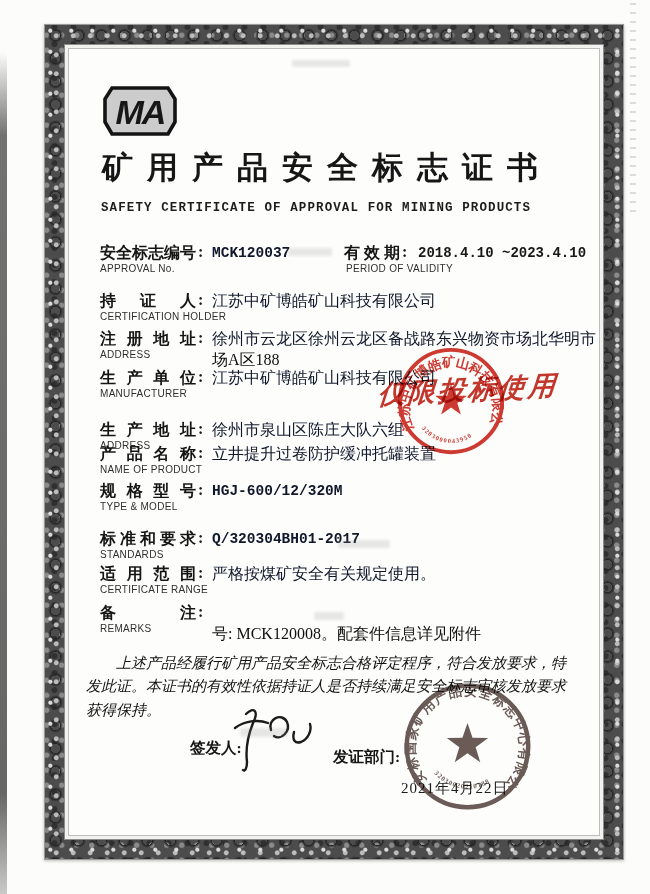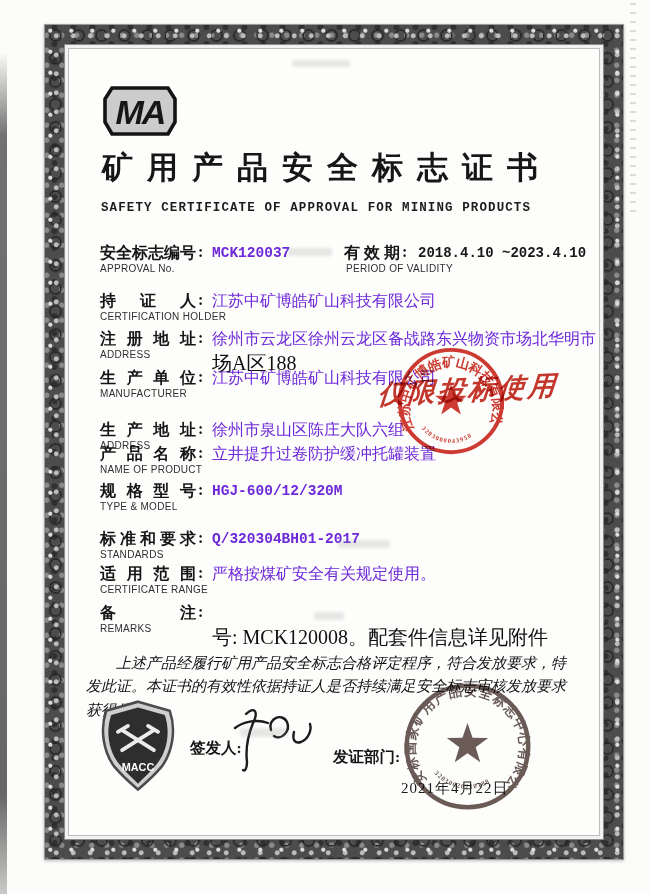--- a/index.html
+++ b/index.html
@@ -41,24 +41,24 @@
     letter-spacing:1.1px;font-family:"Liberation Mono","DejaVu Sans Mono",monospace;white-space:nowrap;}
 
   
   .row{position:absolute;left:100px;width:470px;}
   .lab-cn{display:inline-block;width:96px;text-align:justify;text-align-last:justify;
     font-size:16px;font-weight:bold;color:#151515;vertical-align:top;}
   .lab-cn.narrow{width:56px;}
   .colon{font-size:16px;font-weight:bold;color:#151515;margin-left:2px;}
   .lab-en{position:absolute;left:0;top:20px;font-size:10px;color:#2e2e2e;
     font-family:Liberation Sans, sans-serif;letter-spacing:.3px;white-space:nowrap;}
-  .val{position:absolute;left:112px;top:0;font-size:16px;color:#6d28d9;white-space:nowrap;
+  .val{position:absolute;left:112px;top:0;font-size:16px;color:#0f172a;white-space:nowrap;
     font-family:"Liberation Serif","DejaVu Serif",serif;}
   .val.mono{font-family:"Liberation Mono","DejaVu Sans Mono",monospace;font-size:14.5px;font-weight:bold;padding-top:2px;}
-  .val2{position:absolute;left:112px;top:21px;font-size:20px;color:#101010;white-space:nowrap;}
+  .val2{position:absolute;left:112px;top:21px;font-size:16px;color:#101010;white-space:nowrap;}
   .validity-group{position:absolute;left:244px;top:0;}
   .validity-group .lab-en{top:20px;left:2px;}
   .validity-val{position:absolute;left:74px;top:2px;font-size:14px;font-weight:bold;color:#181818;
     font-family:"Liberation Mono","DejaVu Sans Mono",monospace;white-space:nowrap;}
 
   .statement{position:absolute;left:86px;top:652px;width:482px;font-size:15px;line-height:1.55;
     color:#111;font-style:italic;text-indent:2em;}
 
   
   .issuer-label,.dept-label{position:absolute;font-size:15.5px;font-weight:bold;color:#151515;white-space:nowrap;}
@@ -156,33 +156,20 @@
     </div>
 
     <div class="row" style="top:603px">
       <span class="lab-cn">备注</span><span class="colon">:</span>
       <span class="lab-en">REMARKS</span>
       <span class="val2">号: MCK120008。配套件信息详见附件</span>
     </div>
 
     <div class="statement">上述产品经履行矿用产品安全标志合格评定程序，符合发放要求，特发此证。本证书的有效性依据持证人是否持续满足安全标志审核发放要求获得保持。</div>
 
-    <div class="macc">
-      <svg width="88" height="92" viewBox="0 0 100 110">
-        <path d="M50,2 L88,13 C96,36 91,63 78,80 C67,93 57,101 50,107 C43,101 33,93 22,80 C9,63 4,36 12,13 Z" fill="#cfcfcf" stroke="#4a4a4a" stroke-width="3"></path>
-        <path d="M50,9 L82,18 C89,38 85,61 73,76 C63,88 55,95 50,100 C45,95 37,88 27,76 C15,61 11,38 18,18 Z" fill="#2e2e2e"></path>
-        <g stroke="#ececec" stroke-width="4.5" stroke-linecap="round">
-          <line x1="31" y1="36" x2="69" y2="60"></line>
-          <line x1="69" y1="36" x2="31" y2="60"></line>
-          <line x1="26" y1="38" x2="38" y2="31"></line>
-          <line x1="62" y1="31" x2="74" y2="38"></line>
-        </g>
-        <text x="50" y="85" text-anchor="middle" font-family="Liberation Sans, sans-serif" font-size="13" font-weight="bold" fill="#ffffff">MACC</text>
-      </svg>
-    </div>
 
     <div class="issuer-label" style="left:190px;top:738px">签发人:</div>
     <div class="signature">
       <svg width="100" height="80" viewBox="0 0 100 80">
         <g fill="none" stroke="#1b1b1b" stroke-width="2.4" stroke-linecap="round">
           <path d="M22,14 C30,6 35,11 29,23 C25,33 21,46 23,62 C23,68 21,72 19,70"></path>
           <path d="M11,28 C20,21 34,19 44,23"></path>
           <path d="M47,30 C43,19 58,12 63,22 C67,31 57,41 50,36"></path>
           <path d="M70,32 C68,40 71,44 77,42 C84,39 88,31 86,24"></path>
         </g>

